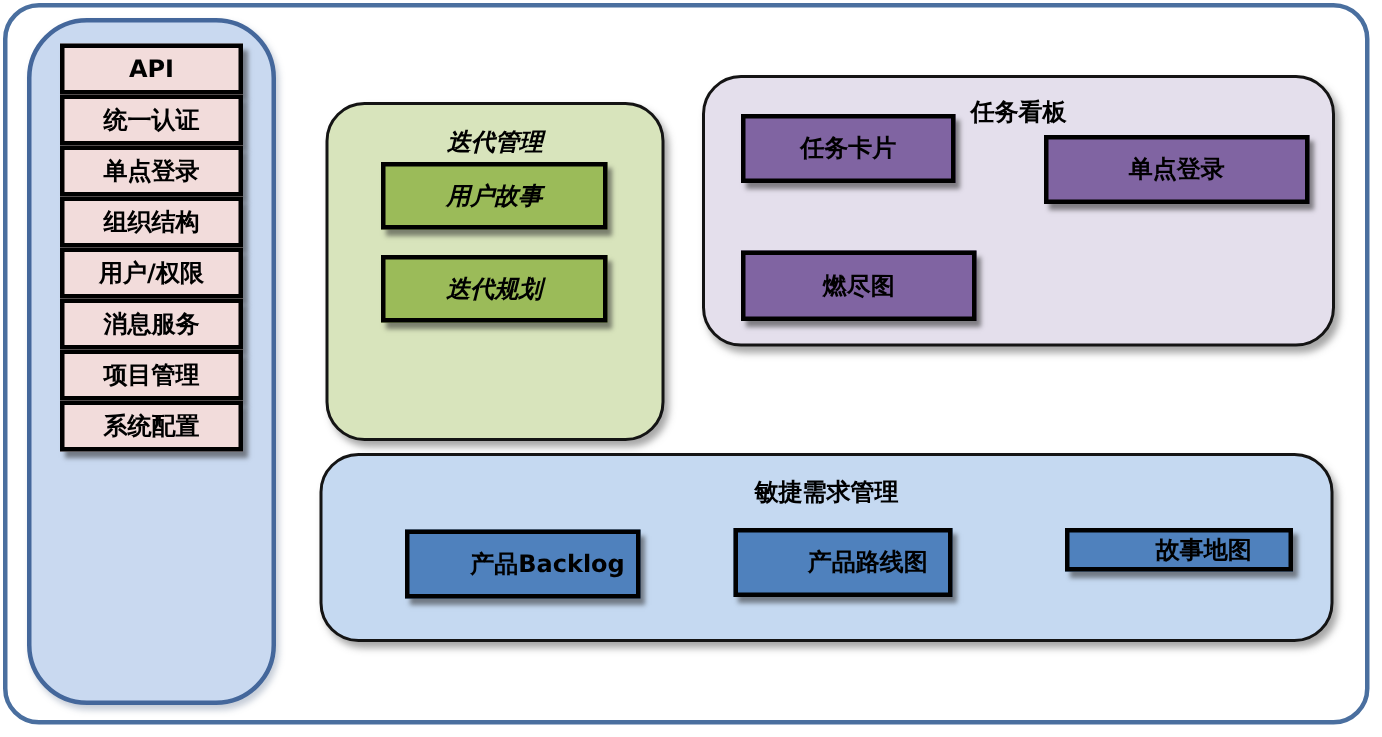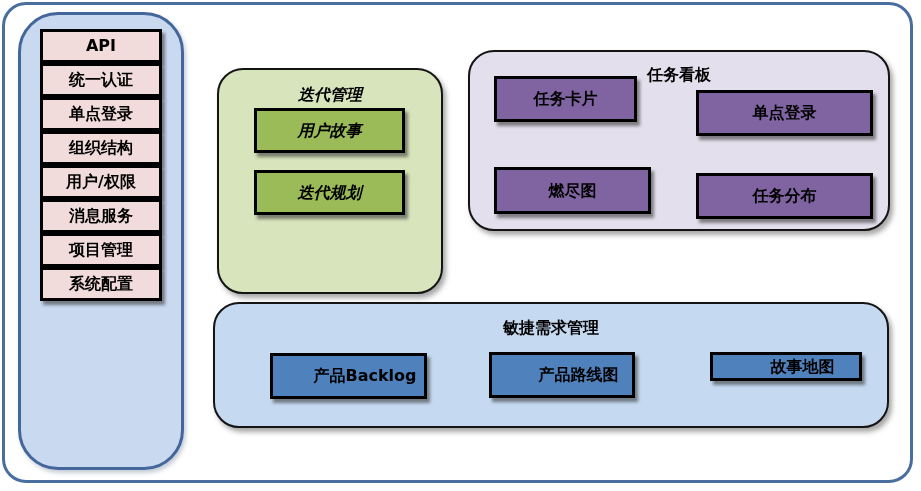--- a/index.html
+++ b/index.html
@@ -77,21 +77,20 @@
     <div class="panel-title">迭代管理</div>
     <div class="shape panel-item it-user-story">用户故事</div>
     <div class="shape panel-item it-iter-plan">迭代规划</div>
   </section>
 
   <section class="panel" id="panel-kanban">
     <div class="panel-title">任务看板</div>
     <div class="shape panel-item it-task-card">任务卡片</div>
     <div class="shape panel-item it-custom-status">单点登录</div>
     <div class="shape panel-item it-burndown">燃尽图</div>
-    <div class="shape panel-item it-task-dist">任务分布</div>
   </section>
 
   <section class="panel" id="panel-agile">
     <div class="panel-title">敏捷需求管理</div>
     <div class="shape panel-item it-backlog">产品Backlog</div>
     <div class="shape panel-item it-roadmap">产品路线图</div>
     <div class="shape panel-item it-storymap">故事地图</div>
   </section>
 </div>
 

